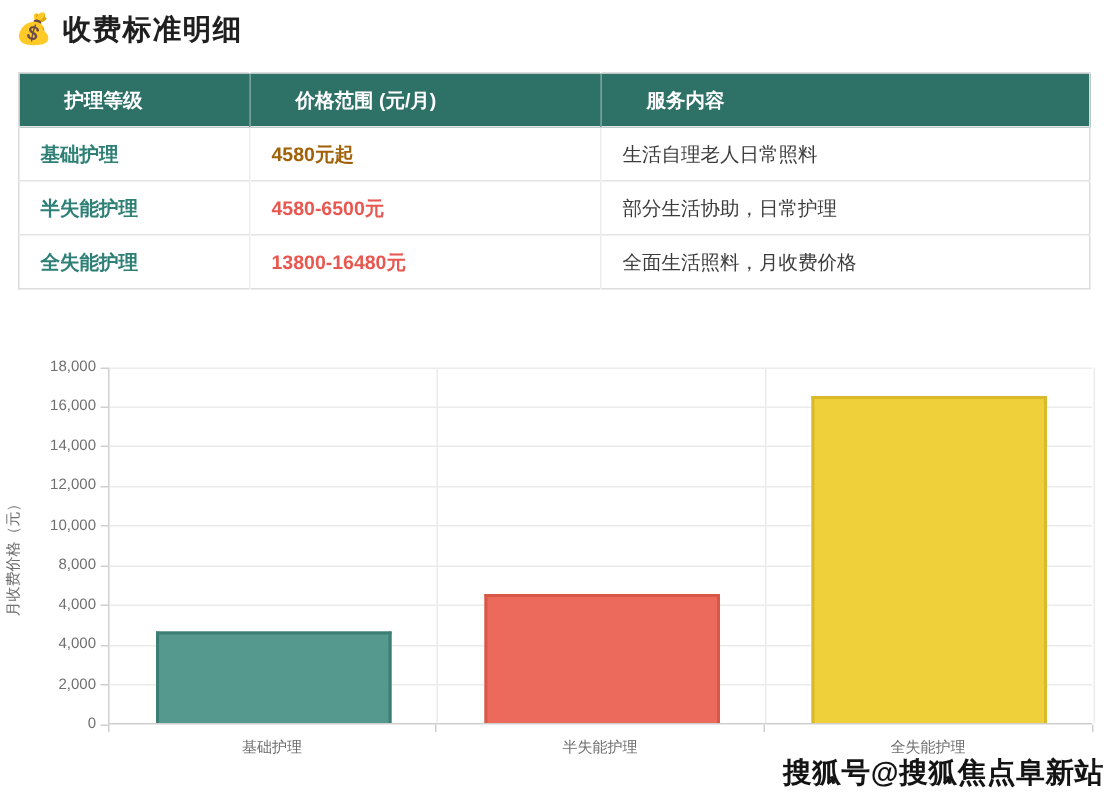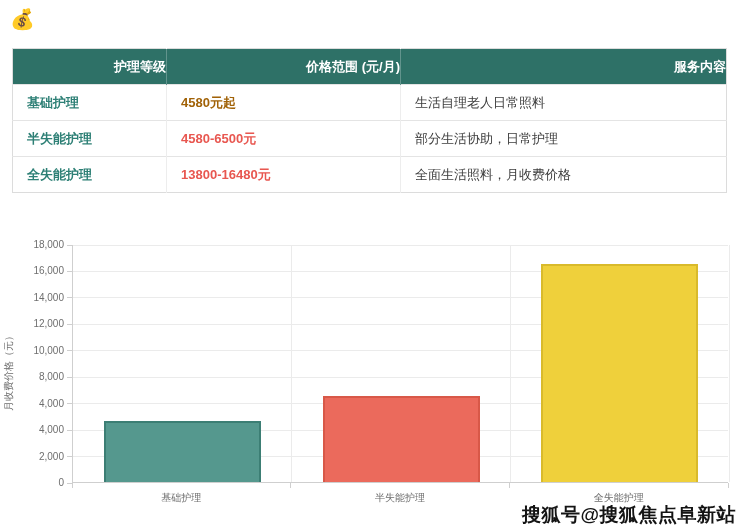--- a/index.html
+++ b/index.html
@@ -15,21 +15,21 @@
   
   table.fee-table {
     position:absolute; left:12px; top:48px; width:714px;
     border-collapse:collapse; table-layout:fixed; background:#fff;
     border:1px solid #dcdcdc;
   }
   table.fee-table col.c0 { width:154px; }
   table.fee-table col.c1 { width:234px; }
   table.fee-table col.c2 { width:326px; }
   table.fee-table th {
-    height:36px; text-align:right; padding:0 0 0 12px;
+    height:36px; text-align:left; padding:0 0 0 30px;
     color:#fff; font-size:13px; font-weight:bold;
     border-right:1px solid rgba(255,255,255,0.25);
   }
   table.fee-table th:last-child { border-right:none; }
   table.fee-table td {
     height:36px; padding:0 0 0 14px; font-size:13px;
     border-top:1px solid #e4e4e4; border-right:1px solid #ededed;
     background:#fff; white-space:nowrap; overflow:hidden;
   }
   table.fee-table td:last-child { border-right:none; }
@@ -71,20 +71,21 @@
     text-shadow:
       -1px -1px 0 #fff, 1px -1px 0 #fff, -1px 1px 0 #fff, 1px 1px 0 #fff,
       2px 2px 0 #ffffff, -2px 0 0 #fff, 2px 0 0 #fff, 0 2px 0 #fff, 0 -2px 0 #fff;
   }
 </style>
 </head>
 <body>
 
 <div class="page-title-row">
   <span class="title-icon">💰</span>
+  <span class="page-title-text">收费标准明细</span>
 </div>
 
 <table class="fee-table">
   <colgroup>
       <col class="c0">
       <col class="c1">
       <col class="c2">
     </colgroup>
   <thead>
     <tr>

